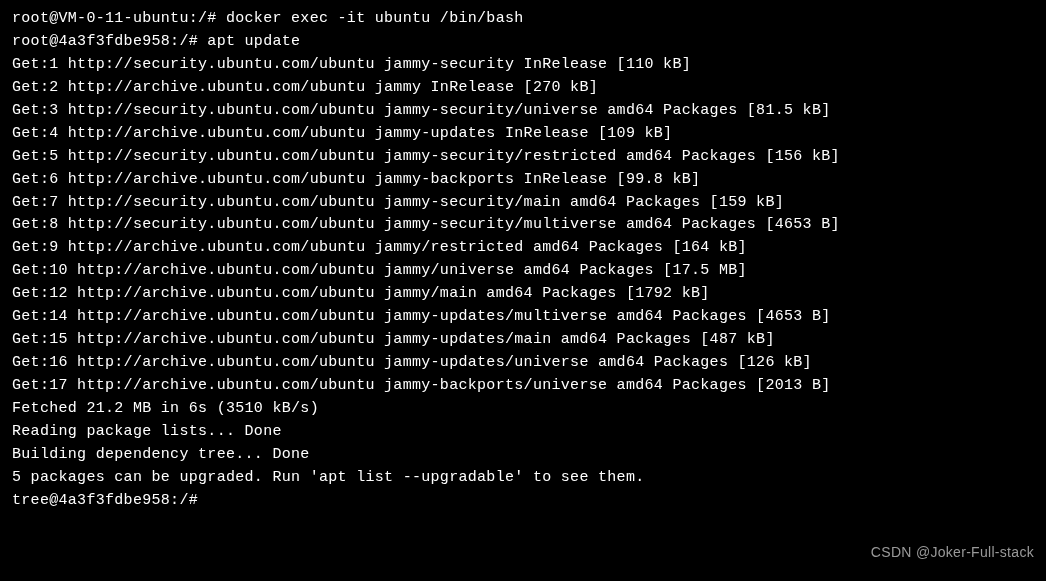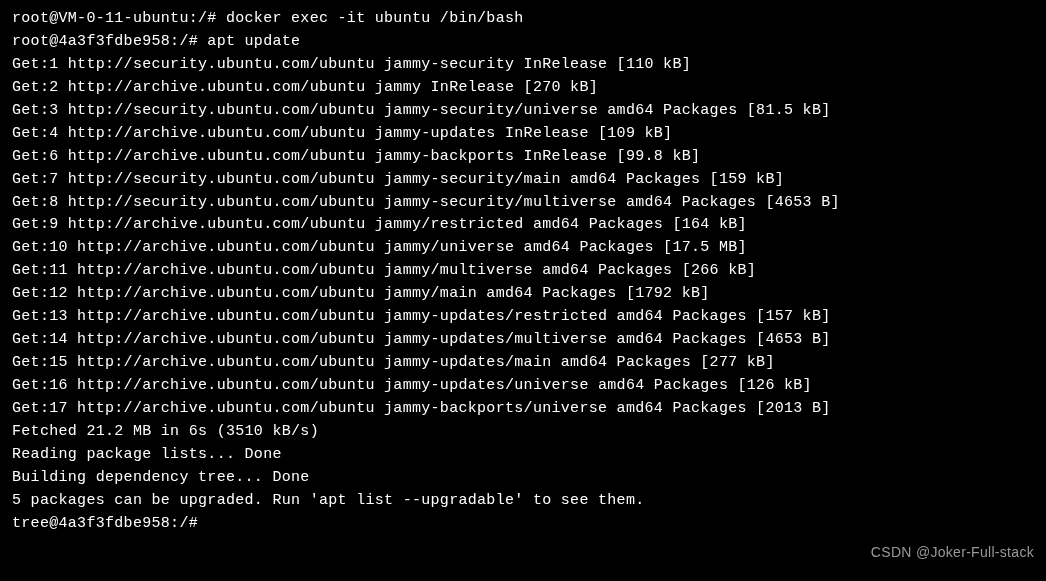--- a/index.html
+++ b/index.html
@@ -36,30 +36,29 @@
 </head>
 <body>
 
 <div>
   <div class="terminal-line">root@VM-0-11-ubuntu:/# docker exec -it ubuntu /bin/bash</div>
   <div class="terminal-line">root@4a3f3fdbe958:/# apt update</div>
   <div class="terminal-line">Get:1 http://security.ubuntu.com/ubuntu jammy-security InRelease [110 kB]</div>
   <div class="terminal-line">Get:2 http://archive.ubuntu.com/ubuntu jammy InRelease [270 kB]</div>
   <div class="terminal-line">Get:3 http://security.ubuntu.com/ubuntu jammy-security/universe amd64 Packages [81.5 kB]</div>
   <div class="terminal-line">Get:4 http://archive.ubuntu.com/ubuntu jammy-updates InRelease [109 kB]</div>
+  <div class="terminal-line">Get:5 http://security.ubuntu.com/ubuntu jammy-security/restricted amd64 Packages [156 kB]</div>
   <div class="terminal-line">Get:6 http://archive.ubuntu.com/ubuntu jammy-backports InRelease [99.8 kB]</div>
   <div class="terminal-line">Get:7 http://security.ubuntu.com/ubuntu jammy-security/main amd64 Packages [159 kB]</div>
   <div class="terminal-line">Get:8 http://security.ubuntu.com/ubuntu jammy-security/multiverse amd64 Packages [4653 B]</div>
   <div class="terminal-line">Get:9 http://archive.ubuntu.com/ubuntu jammy/restricted amd64 Packages [164 kB]</div>
   <div class="terminal-line">Get:10 http://archive.ubuntu.com/ubuntu jammy/universe amd64 Packages [17.5 MB]</div>
-  <div class="terminal-line">Get:11 http://archive.ubuntu.com/ubuntu jammy/multiverse amd64 Packages [266 kB]</div>
   <div class="terminal-line">Get:12 http://archive.ubuntu.com/ubuntu jammy/main amd64 Packages [1792 kB]</div>
-  <div class="terminal-line">Get:13 http://archive.ubuntu.com/ubuntu jammy-updates/restricted amd64 Packages [157 kB]</div>
   <div class="terminal-line">Get:14 http://archive.ubuntu.com/ubuntu jammy-updates/multiverse amd64 Packages [4653 B]</div>
-  <div class="terminal-line">Get:15 http://archive.ubuntu.com/ubuntu jammy-updates/main amd64 Packages [277 kB]</div>
+  <div class="terminal-line">Get:15 http://archive.ubuntu.com/ubuntu jammy-updates/main amd64 Packages [487 kB]</div>
   <div class="terminal-line">Get:16 http://archive.ubuntu.com/ubuntu jammy-updates/universe amd64 Packages [126 kB]</div>
   <div class="terminal-line">Get:17 http://archive.ubuntu.com/ubuntu jammy-backports/universe amd64 Packages [2013 B]</div>
   <div class="terminal-line">Fetched 21.2 MB in 6s (3510 kB/s)</div>
   <div class="terminal-line">Reading package lists... Done</div>
   <div class="terminal-line">Building dependency tree... Done</div>
   <div class="terminal-line">5 packages can be upgraded. Run 'apt list --upgradable' to see them.</div>
   <div class="terminal-line">tree@4a3f3fdbe958:/#</div>
 </div>
 
 <div class="watermark">CSDN @Joker-Full-stack</div>

